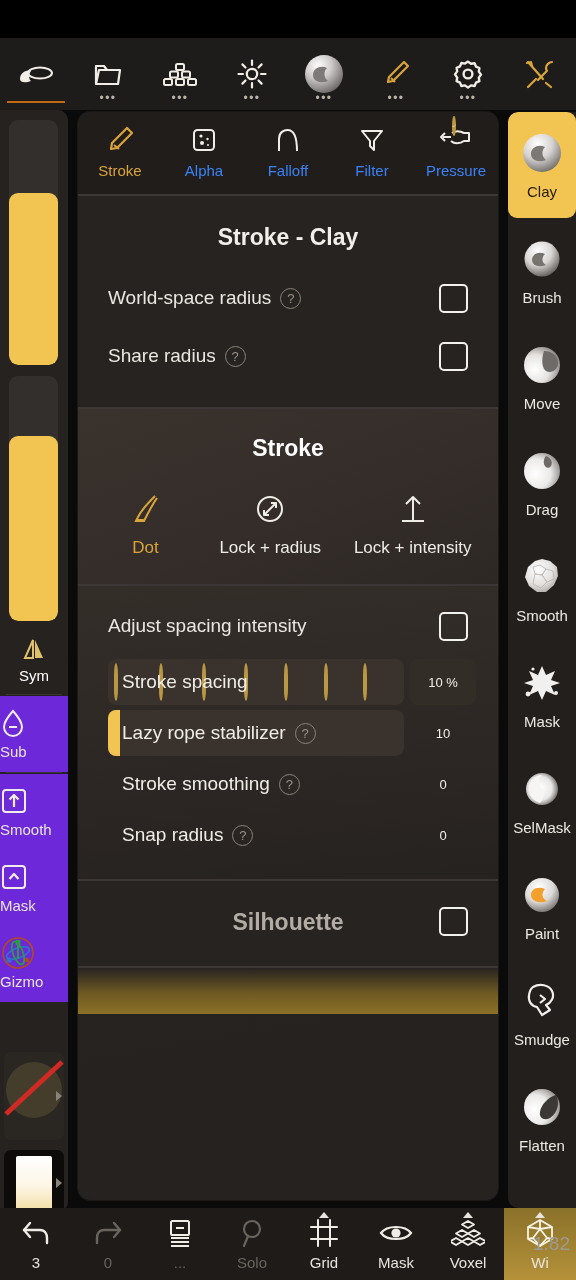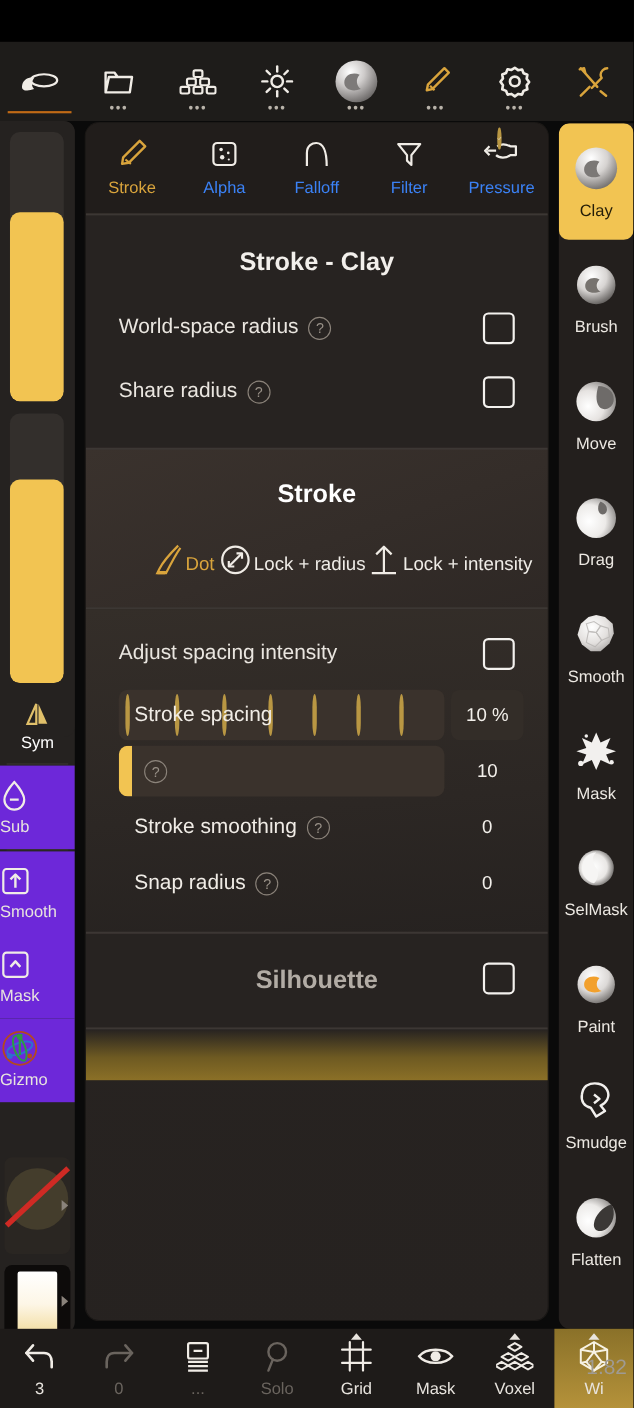--- a/index.html
+++ b/index.html
@@ -153,21 +153,21 @@
   .chk.on .tick { display: block; }
 
   
   .sect-b {
     background: linear-gradient(160deg, #3a322d 0%, #342d29 55%, #2e2825 100%);
     padding: 16px 0 26px 0;
   }
   .sect-b .sect-title { color: #fff; }
   .mode-row { display: flex; align-items: flex-end; padding: 8px 14px 0 14px; }
   .mode {
-    flex: 1 1 0; display: flex; flex-direction: row;
+    flex: 1 1 0; display: flex; flex-direction: column;
     align-items: center; justify-content: flex-end;
   }
   .mode .ico { height: 38px; display:flex; align-items:flex-end; justify-content:center; }
   .mode .lbl { font-size: 17px; color: #efece7; margin-top: 12px; white-space: nowrap; }
   .mode.active .lbl { color: #d9a43c; }
 
   
   .sect-c {
     background: linear-gradient(175deg, #342e29 0%, #2c2724 60%, #262220 100%);
     padding: 12px 0 16px 0;
@@ -193,21 +193,21 @@
     background: #b99743; border-radius: 50% / 12px;
   }
   .stext {
     position: relative; z-index: 2; font-size: 19px; color: #f0ece6;
     padding-left: 14px; display: flex; align-items: center;
   }
   .svalbox {
     position: absolute; right: 0; top: 0; bottom: 0; width: 66px;
     background: #332d28; border-radius: 8px;
     display: flex; align-items: center; justify-content: center;
-    font-size: 17px; color: #f2efea;
+    font-size: 13px; color: #f2efea;
   }
   .svalbox.plain { background: transparent; }
 
   
   .sect-d { background: #272321; padding: 26px 0 30px 0; }
   .sil-row { display: flex; align-items: flex-end; padding: 0 30px; }
   .sil-title { flex: 1 1 auto; text-align: center; font-size: 23px; font-weight: bold; color: #b2aca5; padding-left: 29px; }
 
   .panel-foot {
     height: 46px;
@@ -600,20 +600,21 @@
         </div>
         <div class="stext">Stroke spacing</div>
         <div class="svalbox">10 %</div>
       </div>
 
       <div class="slider-row">
         <div class="srail">
           <div class="sfill" style="width:12px"></div>
         </div>
         <div class="stext">
+          <span>Lazy rope stabilizer</span>
           <span class="qmark">?</span>
         </div>
         <div class="svalbox plain">10</div>
       </div>
 
       <div class="slider-row">
         <div class="srail plain"></div>
         <div class="stext">
           <span>Stroke smoothing</span>
           <span class="qmark">?</span>

